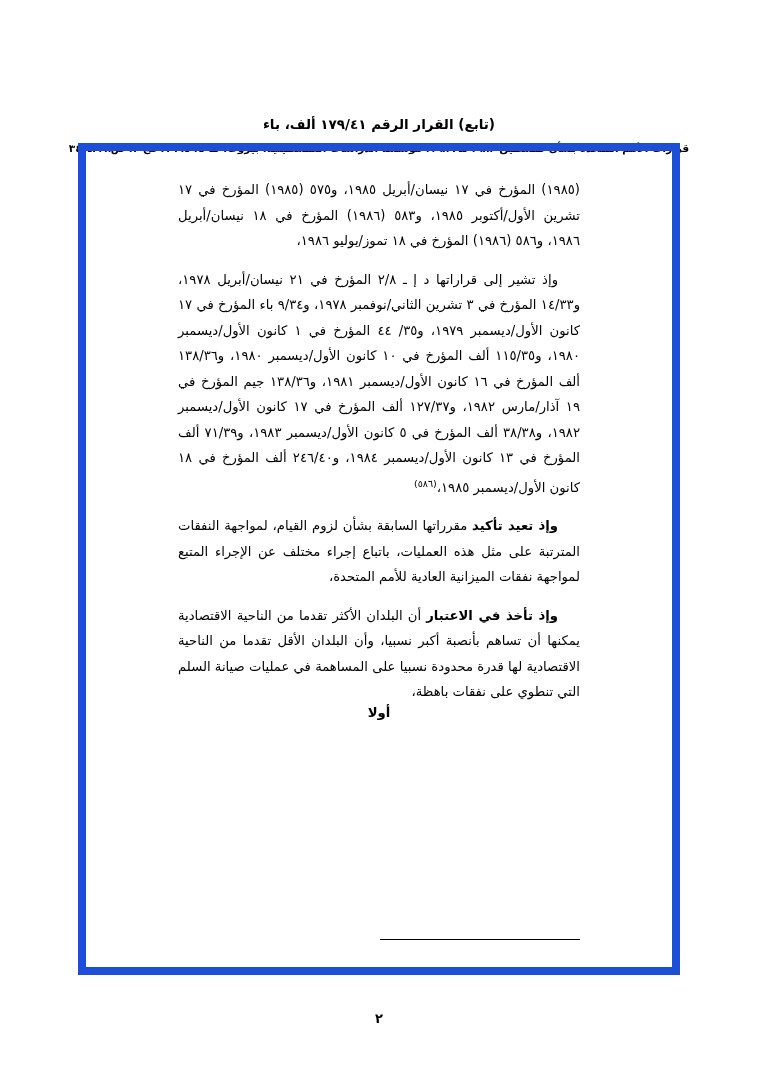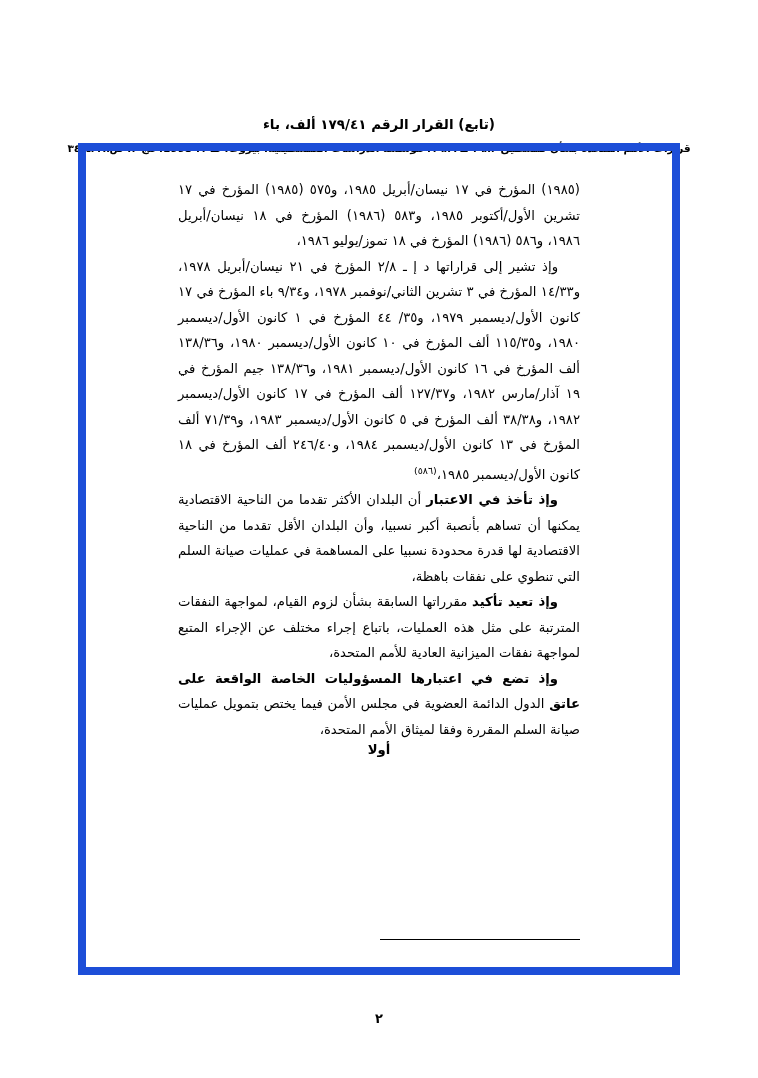--- a/index.html
+++ b/index.html
@@ -55,20 +55,21 @@
     direction: rtl;
     text-align: justify;
     text-align-last: right;
   }
   .para {
     font-size: 13.2px;
     line-height: 25.5px;
     margin: 0 0 0 0;
   }
   .para + .para {
+    margin-top: 13px;
   }
   .para.indent {
     text-indent: 22px;
   }
   .b {
     font-weight: bold;
   }
   .center-head {
     text-align: center;
     text-align-last: center;
@@ -110,36 +111,35 @@
     font-weight: bold;
   }
 </style>
 </head>
 <body>
 
 <div class="page">
 
   <div class="header">
     <div class="header-title">(تابع) القرار الرقم ١٧٩/٤١ ألف، باء</div>
-    <div class="header-sub">قرارات الأمم المتحدة بشأن فلسطين ١٩٨٢ ــ ١٩٨٦، مؤسسة الدراسات الفلسطينية، بيروت، ط ١، 1993، مج ٣، ص٣٣٨ـ٣٤٢</div>
+    <div class="header-sub">قرارات الأمم المتحدة بشأن فلسطين ١٩٨٢ ــ ١٩٨٦، مؤسسة الدراسات الفلسطينية، بيروت، ط 8، ١٩٩٤، مج ٣، ص٣٣٨ـ٣٤٢</div>
   </div>
 
   <div class="frame">
 
     <div class="content">
 
       <p class="para">(١٩٨٥) المؤرخ في ١٧ نيسان/أبريل ١٩٨٥، و٥٧٥ (١٩٨٥) المؤرخ في ١٧ تشرين الأول/أكتوبر ١٩٨٥، و٥٨٣ (١٩٨٦) المؤرخ في ١٨ نيسان/أبريل ١٩٨٦، و٥٨٦ (١٩٨٦) المؤرخ في ١٨ تموز/يوليو ١٩٨٦،</p>
 
       <p class="para indent"><span>وإذ تشير إلى قراراتها د إ ـ ٢/٨ المؤرخ في ٢١ نيسان/أبريل ١٩٧٨، و١٤/٣٣ المؤرخ في ٣ تشرين الثاني/نوفمبر ١٩٧٨، و٩/٣٤ باء المؤرخ في ١٧ كانون الأول/ديسمبر ١٩٧٩، و٣٥/ ٤٤ المؤرخ في ١ كانون الأول/ديسمبر ١٩٨٠، و١١٥/٣٥ ألف المؤرخ في ١٠ كانون الأول/ديسمبر ١٩٨٠، و١٣٨/٣٦ ألف المؤرخ في ١٦ كانون الأول/ديسمبر ١٩٨١، و١٣٨/٣٦ جيم المؤرخ في ١٩ آذار/مارس ١٩٨٢، و١٢٧/٣٧ ألف المؤرخ في ١٧ كانون الأول/ديسمبر ١٩٨٢، و٣٨/٣٨ ألف المؤرخ في ٥ كانون الأول/ديسمبر ١٩٨٣، و٧١/٣٩ ألف المؤرخ في ١٣ كانون الأول/ديسمبر ١٩٨٤، و٢٤٦/٤٠ ألف المؤرخ في ١٨ كانون الأول/ديسمبر ١٩٨٥،</span><span class="sup">(٥٨٦)</span></p>
 
+      <p class="para indent"><span class="b">وإذ تعيد تأكيد</span><span> مقرراتها السابقة بشأن لزوم القيام، لمواجهة النفقات المترتبة على مثل هذه العمليات، باتباع إجراء مختلف عن الإجراء المتبع لمواجهة نفقات الميزانية العادية للأمم المتحدة،</span></p>
+
       <p class="para indent"><span class="b">وإذ تأخذ في الاعتبار</span><span> أن البلدان الأكثر تقدما من الناحية الاقتصادية يمكنها أن تساهم بأنصبة أكبر نسبيا، وأن البلدان الأقل تقدما من الناحية الاقتصادية لها قدرة محدودة نسبيا على المساهمة في عمليات صيانة السلم التي تنطوي على نفقات باهظة،</span></p>
 
-      <p class="para indent"><span class="b">وإذ تعيد تأكيد</span><span> مقرراتها السابقة بشأن لزوم القيام، لمواجهة النفقات المترتبة على مثل هذه العمليات، باتباع إجراء مختلف عن الإجراء المتبع لمواجهة نفقات الميزانية العادية للأمم المتحدة،</span></p>
-
-      <p class="para indent"><span class="b">وإذ تضع في اعتبارها المسؤوليات الخاصة الواقعة على عاتق</span><span> الدول الدائمة العضوية في مجلس الأمن فيما يختص بتمويل عمليات صيانة السلم المقررة وفقا لميثاق الأمم المتحدة،</span></p>
 
       <div class="center-head">أولا</div>
 
 
     </div>
 
     <div class="footnote-wrap">
       <div class="footnote-rule"></div>
     </div>
 

